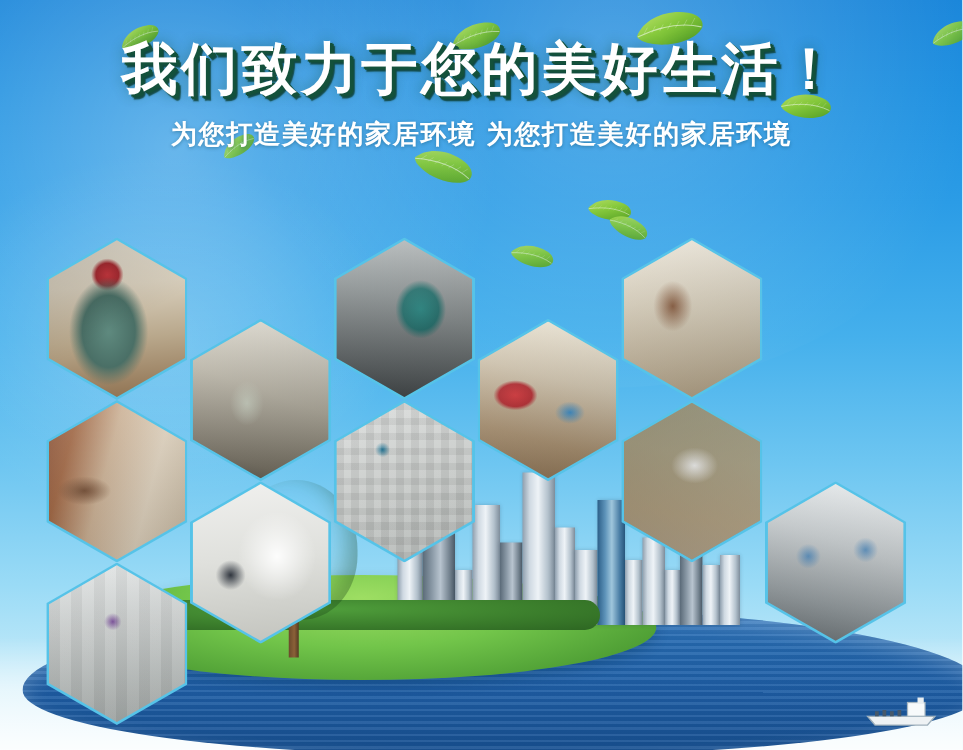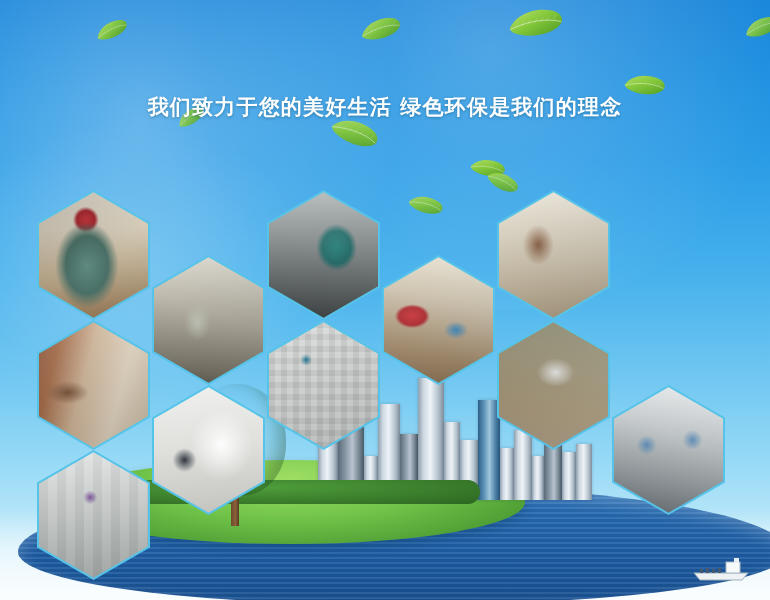--- a/index.html
+++ b/index.html
@@ -437,17 +437,20 @@
         <path d="M12 28 l6 -9" stroke="rgba(255,255,255,.30)" stroke-width="1" fill="none"></path>
         <path d="M23.5 26.9 l6 -9" stroke="rgba(255,255,255,.30)" stroke-width="1" fill="none"></path>
         <path d="M35 25.8 l6 -9" stroke="rgba(255,255,255,.30)" stroke-width="1" fill="none"></path>
         <path d="M46.5 24.7 l6 -9" stroke="rgba(255,255,255,.30)" stroke-width="1" fill="none"></path>
         <path d="M58 23.6 l6 -9" stroke="rgba(255,255,255,.30)" stroke-width="1" fill="none"></path>
         <path d="M69.5 22.5 l6 -9" stroke="rgba(255,255,255,.30)" stroke-width="1" fill="none"></path>
         <path d="M81 21.4 l6 -9" stroke="rgba(255,255,255,.30)" stroke-width="1" fill="none"></path>
       </svg>
     </div>
 
+  <div class="headline-wrap">
+    <span class="headline">我们致力于您的美好生活！</span>
+  </div>
   <div class="subhead-wrap">
-    <span class="subhead">我们致力于您的美好生活 绿色环保是我们的理念</span>
+    <span class="subhead">为您打造美好的家居环境 为您打造美好的家居环境</span>
   </div>
 
 </div>
 
 </body></html>

